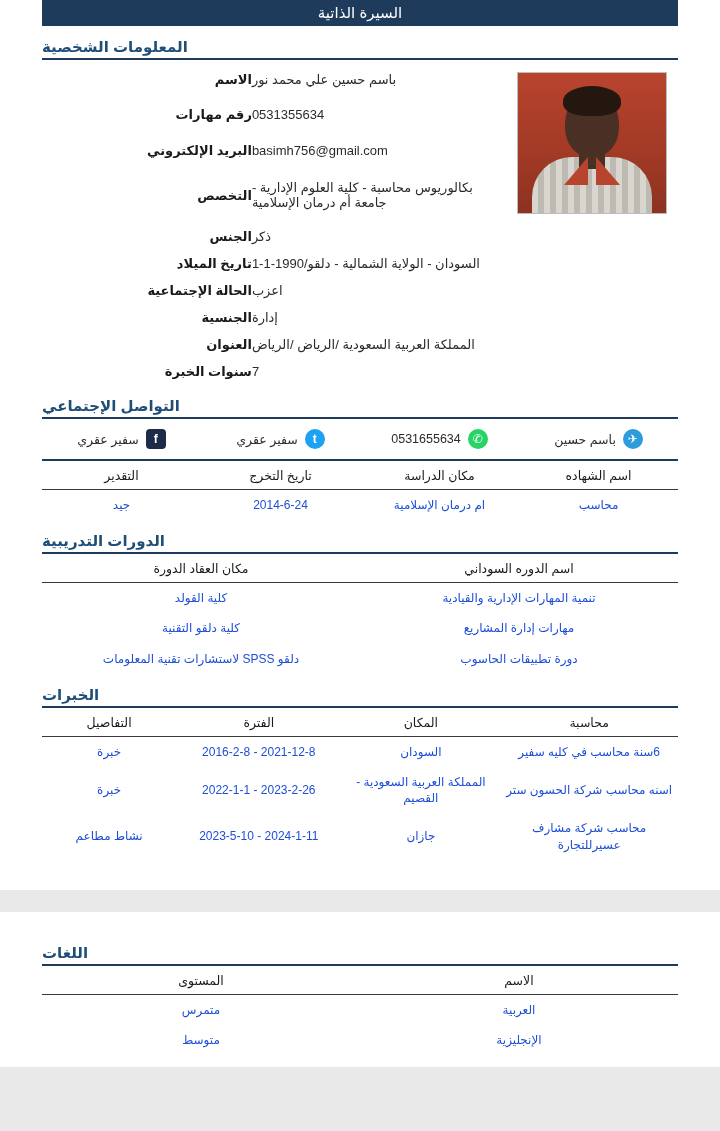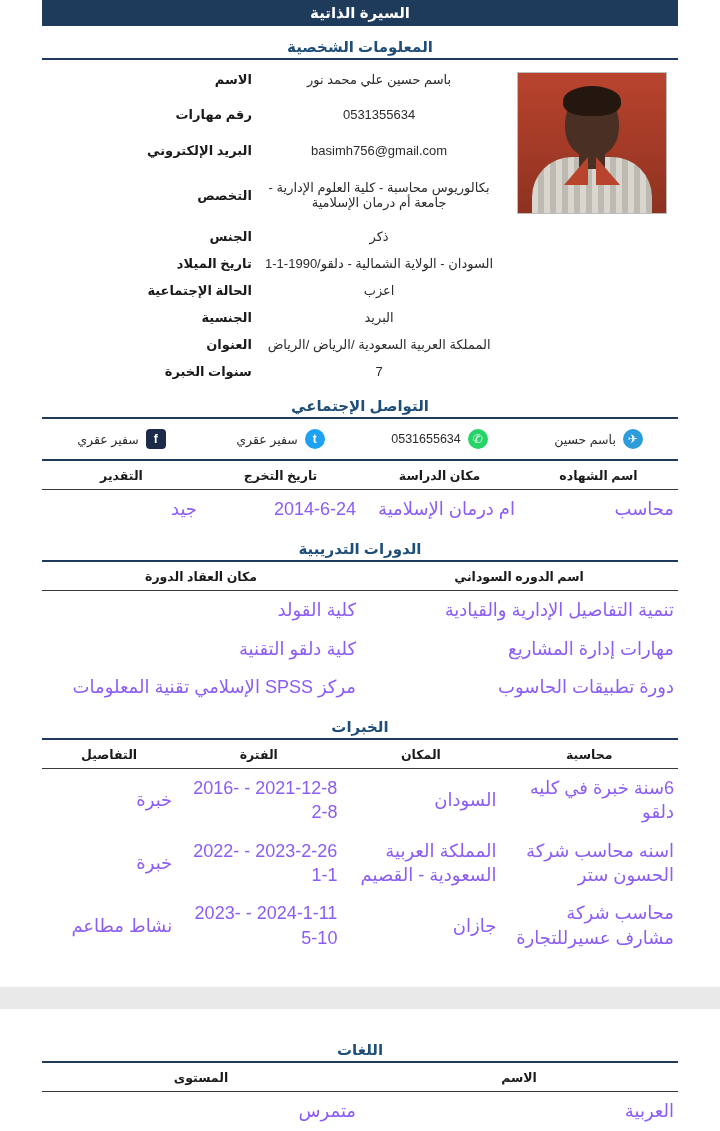--- a/index.html
+++ b/index.html
@@ -25,34 +25,34 @@
     background: #1f3b5c;
     color: #ffffff;
     height: 26px;
     margin: 0 42px;
     display: flex;
     align-items: center;
     justify-content: center;
   }
   .title-bar .title-text {
     font-size: 15px;
-    font-weight: bold;
+    font-weight: normal;
     letter-spacing: 0.5px;
   }
   .title-spacer { height: 6px; }
 
   
   .content {
     padding: 0 42px;
   }
   .sec-head {
     color: #1f4e79;
     font-size: 15px;
     font-weight: bold;
-    text-align: center;
+    text-align: left;
     padding: 6px 0 2px 0;
   }
   .sec-rule {
     height: 2px;
     background: #1f3b5c;
     margin-bottom: 2px;
   }
 
   
   table.info {
@@ -66,21 +66,21 @@
     padding: 6px 0;
   }
   td.label {
     width: 33%;
     text-align: right;
     font-weight: bold;
     color: #1a1a1a;
     padding-left: 8px;
   }
   td.value {
-    text-align: center;
+    text-align: left;
     color: #2b2b2b;
   }
   td.photo-cell {
     width: 27%;
     text-align: center;
     vertical-align: top;
   }
   .photo {
     width: 148px;
     height: 140px;
@@ -187,31 +187,31 @@
   .soc-facebook { background: #1b2b48; border-radius: 4px; }
 
   
   table.grid {
     width: 100%;
     border-collapse: collapse;
     table-layout: fixed;
   }
   table.grid th {
     font-size: 12.5px;
-    font-weight: bold;
+    font-weight: normal;
     text-align: center;
     padding: 5px 2px 6px 2px;
     color: #1a1a1a;
     border-bottom: 1px solid #3a3a3a;
   }
   table.grid td {
-    font-size: 18px;
-    text-align: right;
+    font-size: 12px;
+    text-align: center;
     padding: 7px 4px;
-    color: #8b5cf6;
+    color: #1d4ed8;
     line-height: 1.35;
   }
   .gap-sm { height: 6px; }
   .gap-md { height: 12px; }
 
   
   .page-break {
     height: 22px;
     background: #e9e9e9;
     margin-top: 18px;
@@ -274,21 +274,21 @@
         <td class="value">السودان - الولاية الشمالية - دلقو/1990-1-1</td>
         <td class="label">تاريخ الميلاد</td>
       </tr>
       <tr>
         <td></td>
         <td class="value">اعزب</td>
         <td class="label">الحالة الإجتماعية</td>
       </tr>
       <tr>
         <td></td>
-        <td class="value">البريد</td>
+        <td class="value">إدارة</td>
         <td class="label">الجنسية</td>
       </tr>
       <tr>
         <td></td>
         <td class="value">المملكة العربية السعودية /الرياض /الرياض</td>
         <td class="label">العنوان</td>
       </tr>
       <tr>
         <td></td>
         <td class="value">7</td>
@@ -345,49 +345,49 @@
     <div class="sec-head">الدورات التدريبية</div>
     <div class="sec-rule"></div>
 
     <table class="grid">
       <tbody>
           <tr>
         <th style="width:50%">اسم الدوره السوداني</th>
         <th style="width:50%">مكان العقاد الدورة</th>
       </tr>
       <tr>
-        <td>تنمية التفاصيل الإدارية والقيادية</td>
+        <td>تنمية المهارات الإدارية والقيادية</td>
         <td>كلية القولد</td>
       </tr>
       <tr>
         <td>مهارات إدارة المشاريع</td>
         <td>كلية دلقو التقنية</td>
       </tr>
       <tr>
         <td>دورة تطبيقات الحاسوب</td>
-        <td>مركز SPSS  الإسلامي تقنية المعلومات</td>
+        <td>دلقو SPSS  لاستشارات تقنية المعلومات</td>
       </tr>
     </tbody>
       </table>
 
     <div class="gap-sm"></div>
 
     <div class="sec-head">الخبرات</div>
     <div class="sec-rule"></div>
 
     <table class="grid">
       <tbody>
           <tr>
         <th style="width:28%">محاسبة</th>
         <th style="width:25%">المكان</th>
         <th style="width:26%">الفترة</th>
         <th style="width:21%">التفاصيل</th>
       </tr>
       <tr>
-        <td>6سنة خبرة في كليه دلقو</td>
+        <td>6سنة محاسب في كليه سفير</td>
         <td>السودان</td>
         <td>2021-12-8 - 2016-2-8</td>
         <td>خبرة</td>
       </tr>
       <tr>
         <td>اسنه محاسب شركة الحسون ستر</td>
         <td>المملكة العربية السعودية - القصيم</td>
         <td>2023-2-26 - 2022-1-1</td>
         <td>خبرة</td>
       </tr>

